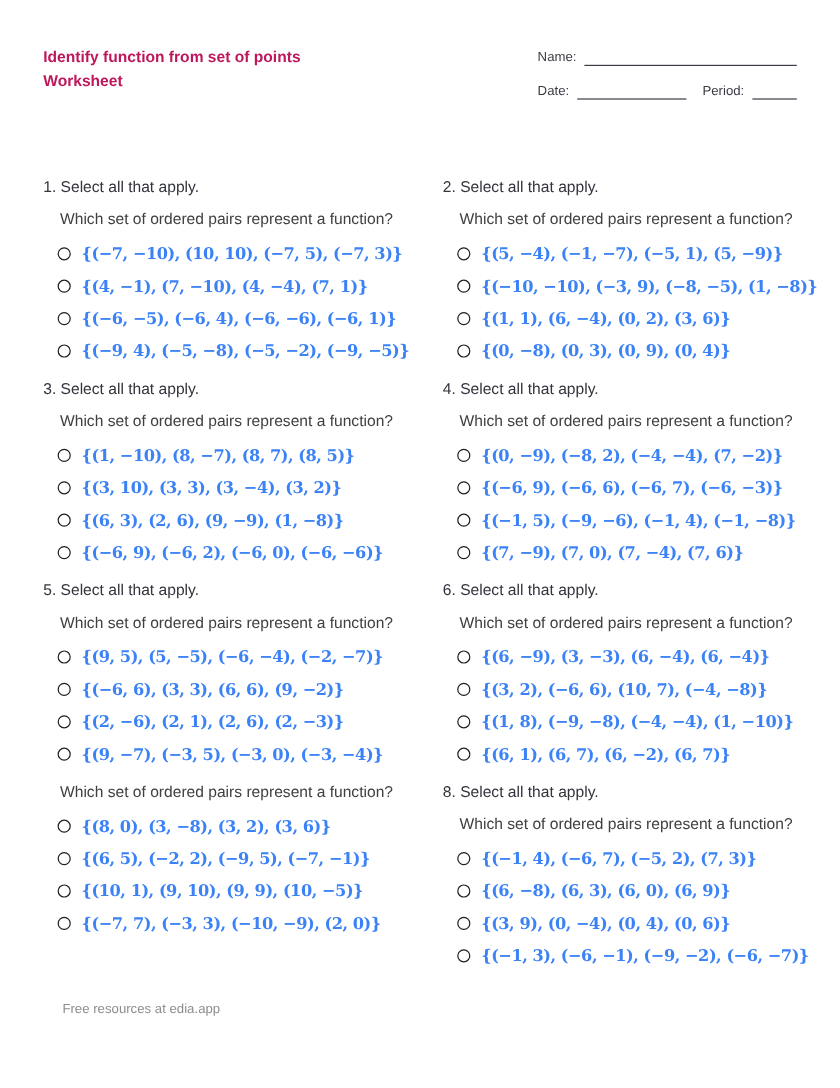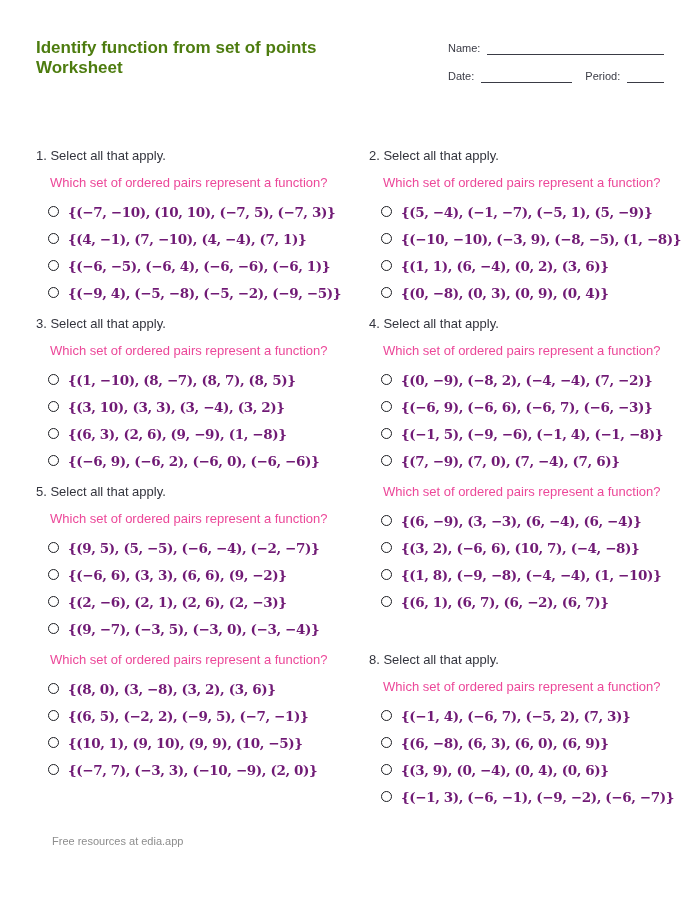--- a/index.html
+++ b/index.html
@@ -8,52 +8,52 @@
     background: #ffffff;
     font-family: "Liberation Sans", sans-serif;
     color: #33343d;
     position: relative;
     overflow: hidden;
   }
   .page { position: absolute; inset: 0; padding: 38px 36px 0 36px; box-sizing: border-box; }
 
   
   .top { display: flex; justify-content: space-between; align-items: flex-start; }
-  .title { font-weight: bold; font-size: 17px; line-height: 20px; color: #4d7c0f; }
+  .title { font-weight: bold; font-size: 13px; line-height: 20px; color: #be185d; }
   .fields { width: 228px; font-size: 11px; color: #3a3b45; padding-top: 4px; }
   .field-row { display: flex; align-items: flex-end; margin-bottom: 15px; }
   .field-label { margin-right: 7px; line-height: 13px; padding-left: 12px; }
   .rule { border-bottom: 1.4px solid #3a3b45; height: 10px; box-sizing: border-box; }
   .rule-name { flex: 1 1 auto; }
   .rule-date { width: 94px; }
   .rule-period { width: 38px; }
   .period-label { margin-left: 13px; margin-right: 7px; line-height: 13px; }
 
   
   .questions {
     margin-top: 50px;
     display: grid;
     grid-template-columns: 1fr 1fr;
     column-gap: 28px;
     row-gap: 10px;
   }
   .question { min-height: 150px; }
   .q-head { font-size: 13px; line-height: 16px; margin-bottom: 11px; color: #33343d; }
-  .q-prompt { font-size: 13px; line-height: 16px; margin-left: 14px; margin-bottom: 7px; color: #ec4899; }
+  .q-prompt { font-size: 13px; line-height: 16px; margin-left: 14px; margin-bottom: 7px; color: #404040; }
   .option { display: flex; align-items: center; margin-left: 12px; height: 27px; }
   .radio {
     width: 11px; height: 11px; flex: 0 0 auto;
     border: 1.4px solid #1d1e23; border-radius: 50%;
     background: #ffffff; margin-right: 9px; box-sizing: border-box;
   }
   .math {
     font-family: "DejaVu Serif", serif;
     font-weight: bold;
     font-size: 13.5px;
-    color: #701a75;
+    color: #3b82f6;
     letter-spacing: -0.4px;
     white-space: nowrap;
   }
 
   
   .footer {
     position: absolute; left: 52px; top: 833px;
     font-size: 11px; line-height: 17px; color: #8d8d8d;
   }
 </style>
@@ -182,20 +182,21 @@
         <span class="radio"></span>
         <span class="math">{(2, −6), (2, 1), (2, 6), (2, −3)}</span>
       </div>
       <div class="option">
         <span class="radio"></span>
         <span class="math">{(9, −7), (−3, 5), (−3, 0), (−3, −4)}</span>
       </div>
     </section>
 
     <section class="question">
+      <div class="q-head">6. Select all that apply.</div>
       <div class="q-prompt">Which set of ordered pairs represent a function?</div>
       <div class="option">
         <span class="radio"></span>
         <span class="math">{(6, −9), (3, −3), (6, −4), (6, −4)}</span>
       </div>
       <div class="option">
         <span class="radio"></span>
         <span class="math">{(3, 2), (−6, 6), (10, 7), (−4, −8)}</span>
       </div>
       <div class="option">

